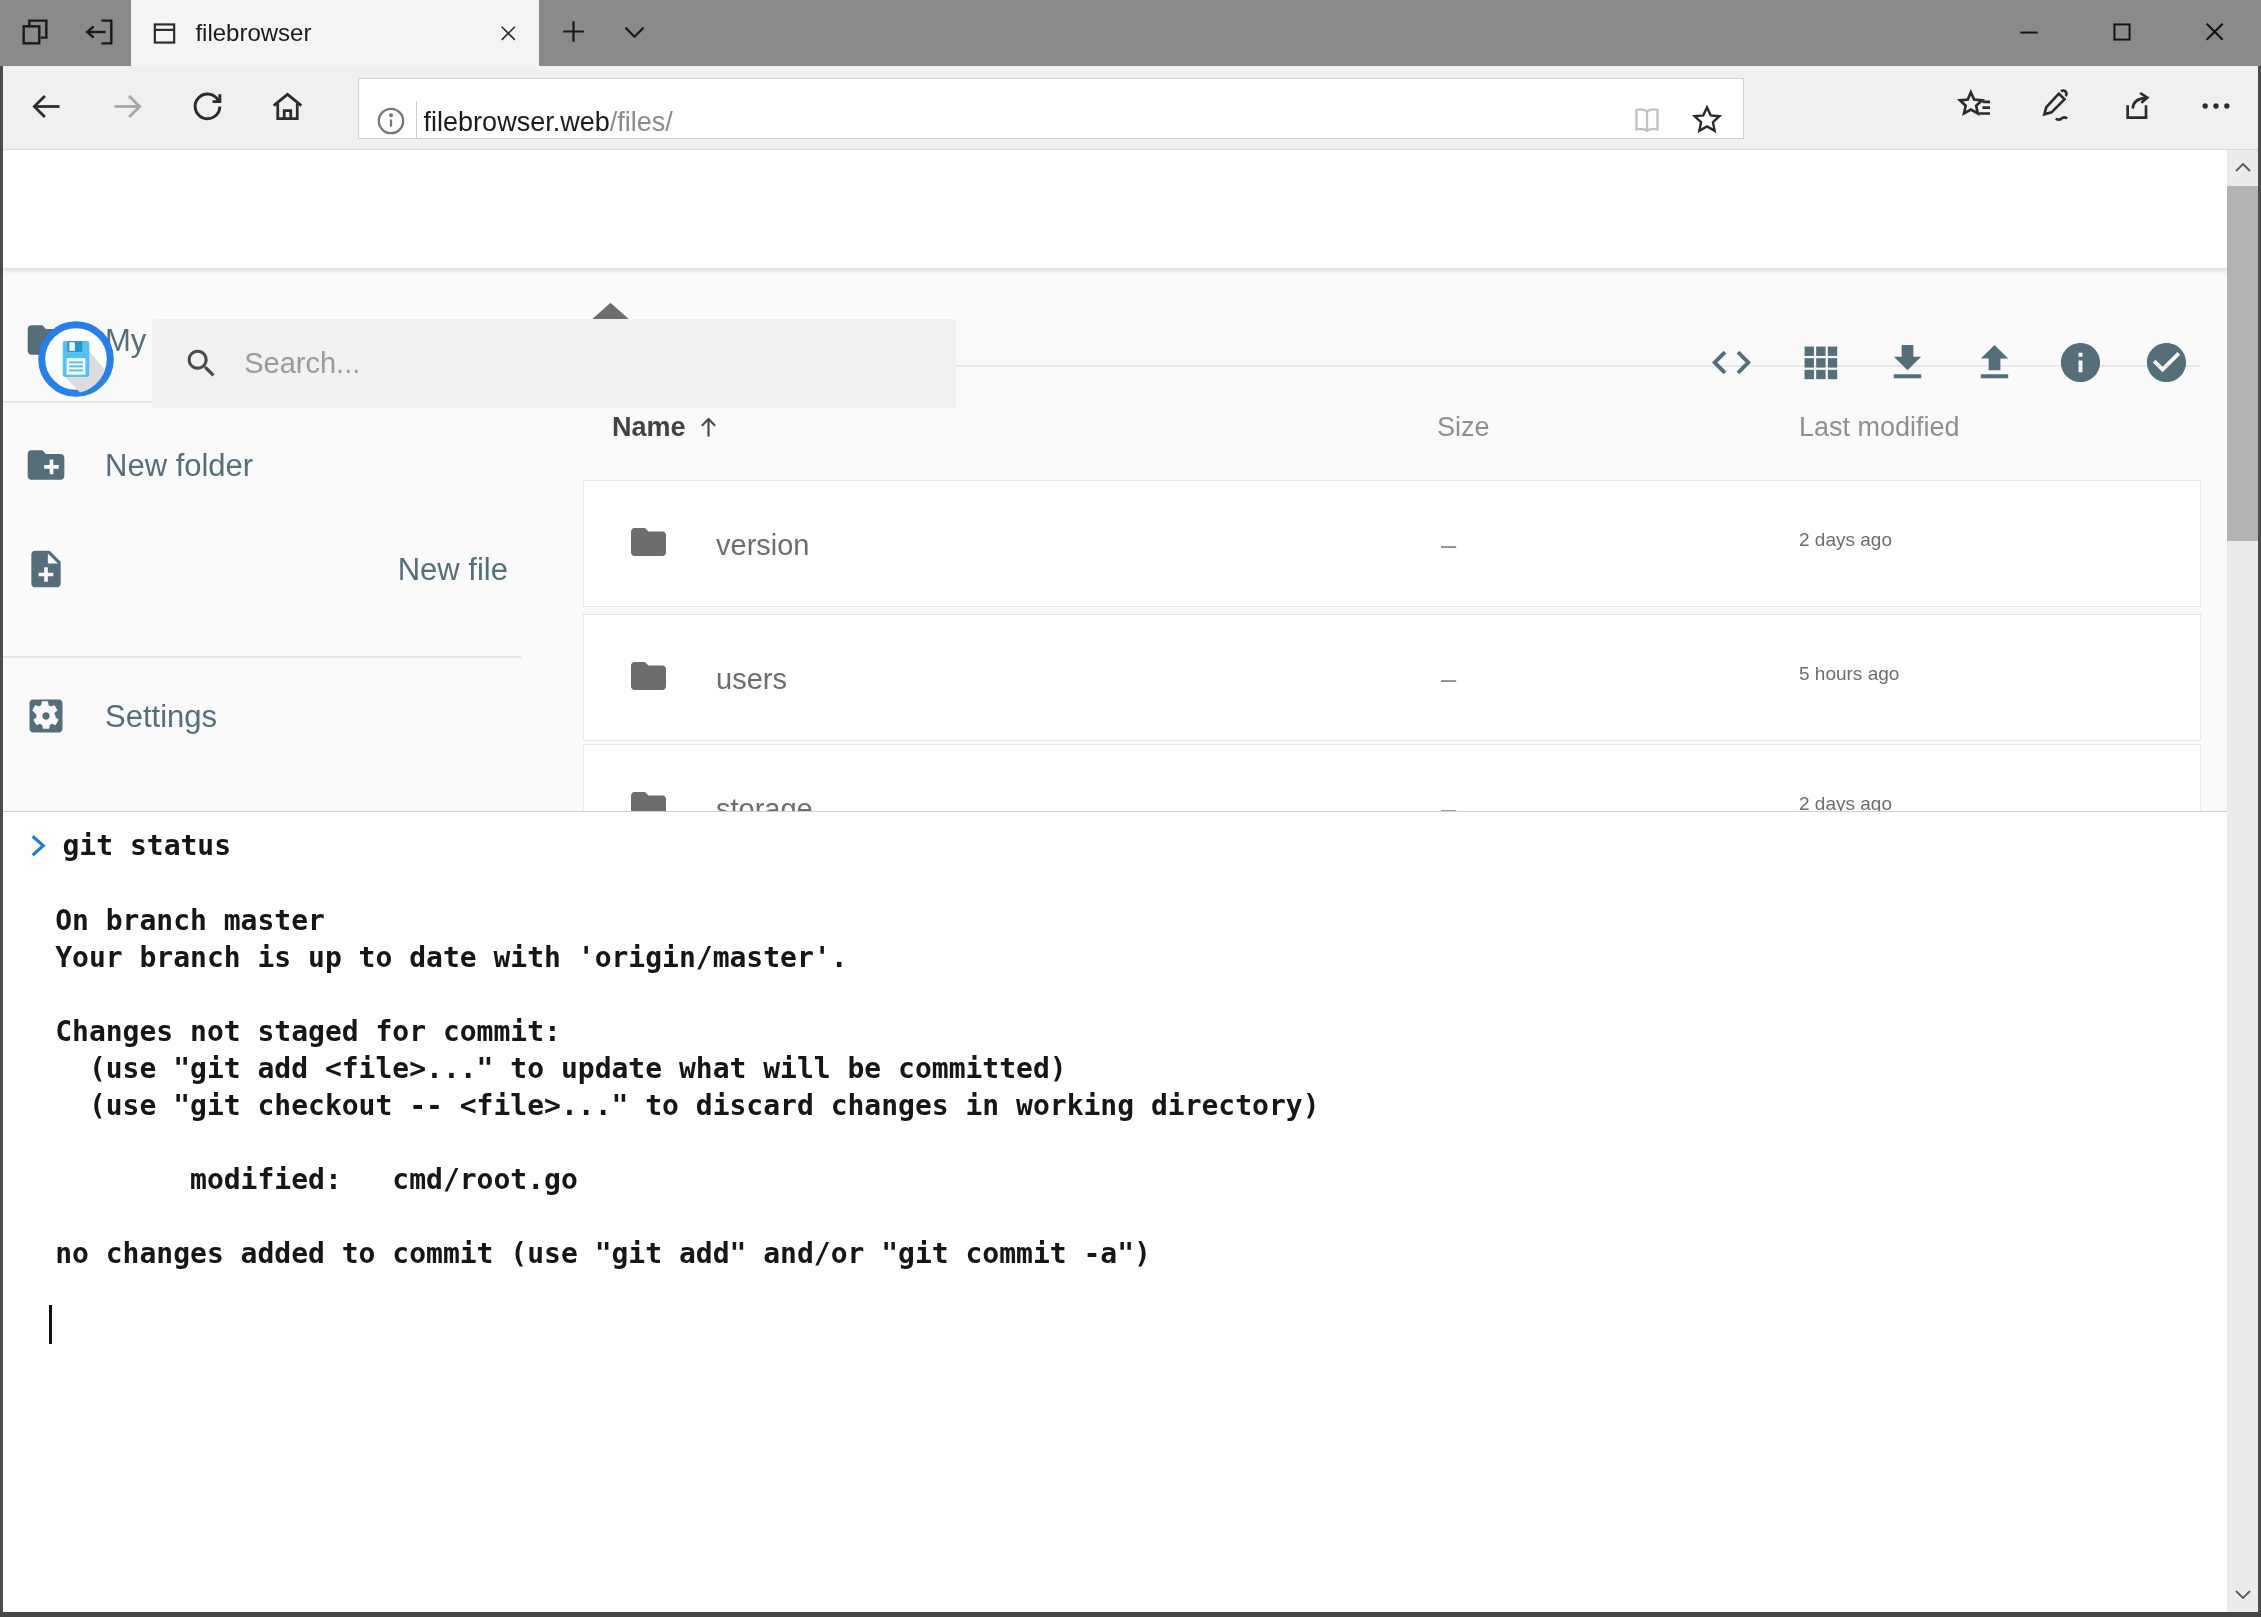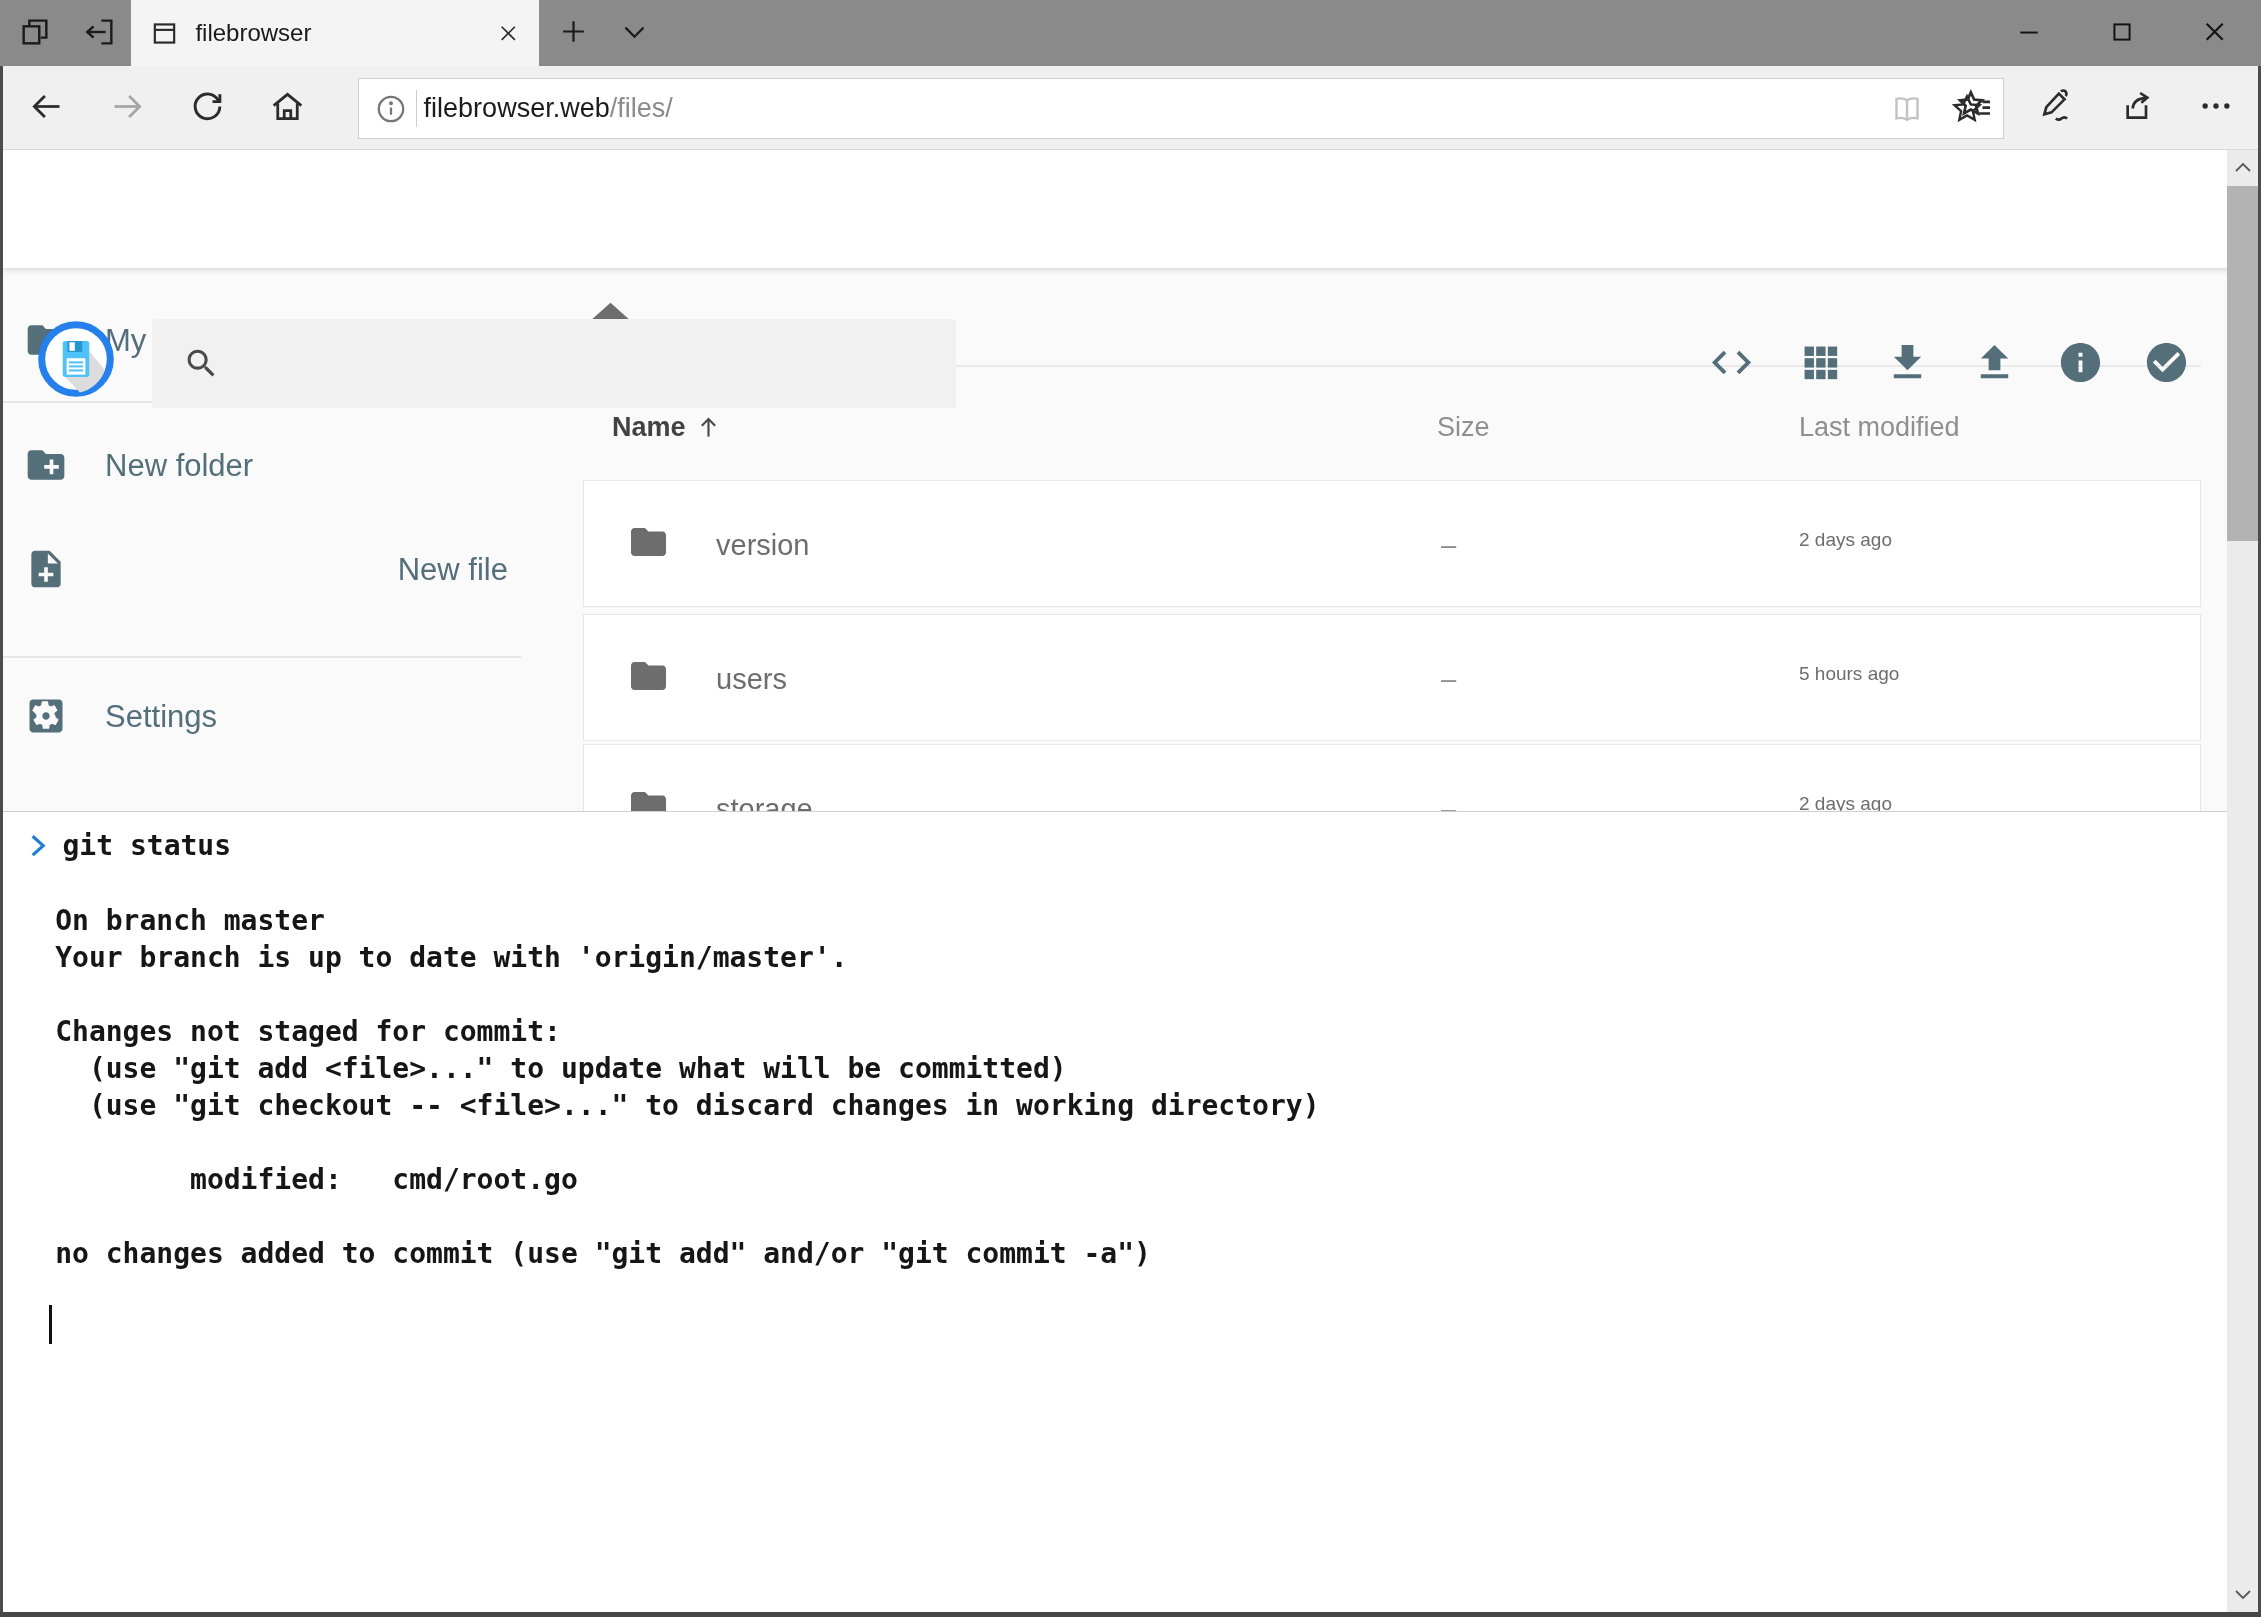--- a/index.html
+++ b/index.html
@@ -24,22 +24,22 @@
   .tab{position:absolute;left:131px;top:0;width:408px;height:66px;background:#f4f4f4;
     display:flex;align-items:center;justify-content:space-between;}
   .tab-title{font-size:24px;color:#1a1a1a;margin-left:16px;white-space:nowrap;}
   .tab-close{margin-left:auto;margin-right:19.4px;display:flex;align-items:center;}
   .winctl{position:absolute;top:0;width:93px;height:66px;display:flex;align-items:center;justify-content:center;}
 
   
   .toolbar{left:0;top:66px;width:2261px;height:84px;background:#f1f0f0;
     border-bottom:0.8px solid #d8d8d8;z-index:40;}
   .nav-btn{position:absolute;top:4.8px;width:74px;height:74px;display:flex;align-items:center;justify-content:center;}
-  .addressbar{position:absolute;left:358px;top:12px;width:1646px;height:61px;background:#fff;
-    border:1.6px solid #cfcfcf;display:flex;align-items:center;}
+  .addressbar{position:absolute;left:358px;top:12px;width:1386px;height:61px;background:#fff;
+    border:1.6px solid #cfcfcf;display:flex;align-items:flex-end;}
   .ab-sep{width:1.6px;height:37px;background:#cdcdcd;margin:0 6.5px 0 8px;}
   .url{font-size:27px;white-space:nowrap;}
   .url-host{color:#1b1b1b;}
   .url-path{color:#8b8b8b;}
   .ab-spacer{flex:1;}
   .ab-icon{display:flex;align-items:center;margin-right:24px;}
 
   
   .app-header{left:3.2px;top:150px;width:2255px;height:118px;background:#fff;z-index:30;
     box-shadow:0 2.4px 5.7px rgba(0,0,0,.14);}
@@ -274,20 +274,21 @@
       <rect x="41" y="63.4" width="18" height="2.6" fill="#4fc3f7"></rect>
     </svg>
   </div>
 
   <div class="search">
     <span style="margin-left:31px;display:flex;">
       <svg width="37" height="37" viewBox="0 0 24 24" fill="#4a4a4a">
         <path d="M15.5 14h-.79l-.28-.27C15.41 12.59 16 11.11 16 9.5 16 5.91 13.09 3 9.5 3S3 5.91 3 9.5 5.91 16 9.5 16c1.61 0 3.09-.59 4.23-1.57l.27.28v.79l5 4.99L20.49 19l-4.99-5zm-6 0C7.01 14 5 11.99 5 9.5S7.01 5 9.5 5 14 7.01 14 9.5 11.99 14 9.5 14z"></path>
       </svg>
     </span>
+    <input type="text" placeholder="Search..." style="">
   </div>
 
   <div class="hdr-btn" style="left:1696px;">
     <span>
       <svg width="47" height="47" viewBox="0 0 24 24" fill="var(--accent)">
         <path d="M9.4 16.6 4.8 12l4.6-4.6L8 6l-6 6 6 6 1.4-1.4zm5.2 0 4.6-4.6-4.6-4.6L16 6l6 6-6 6-1.4-1.4z"></path>
       </svg>
     </span>
   </div>
   <div class="hdr-btn" style="left:1785px;">

